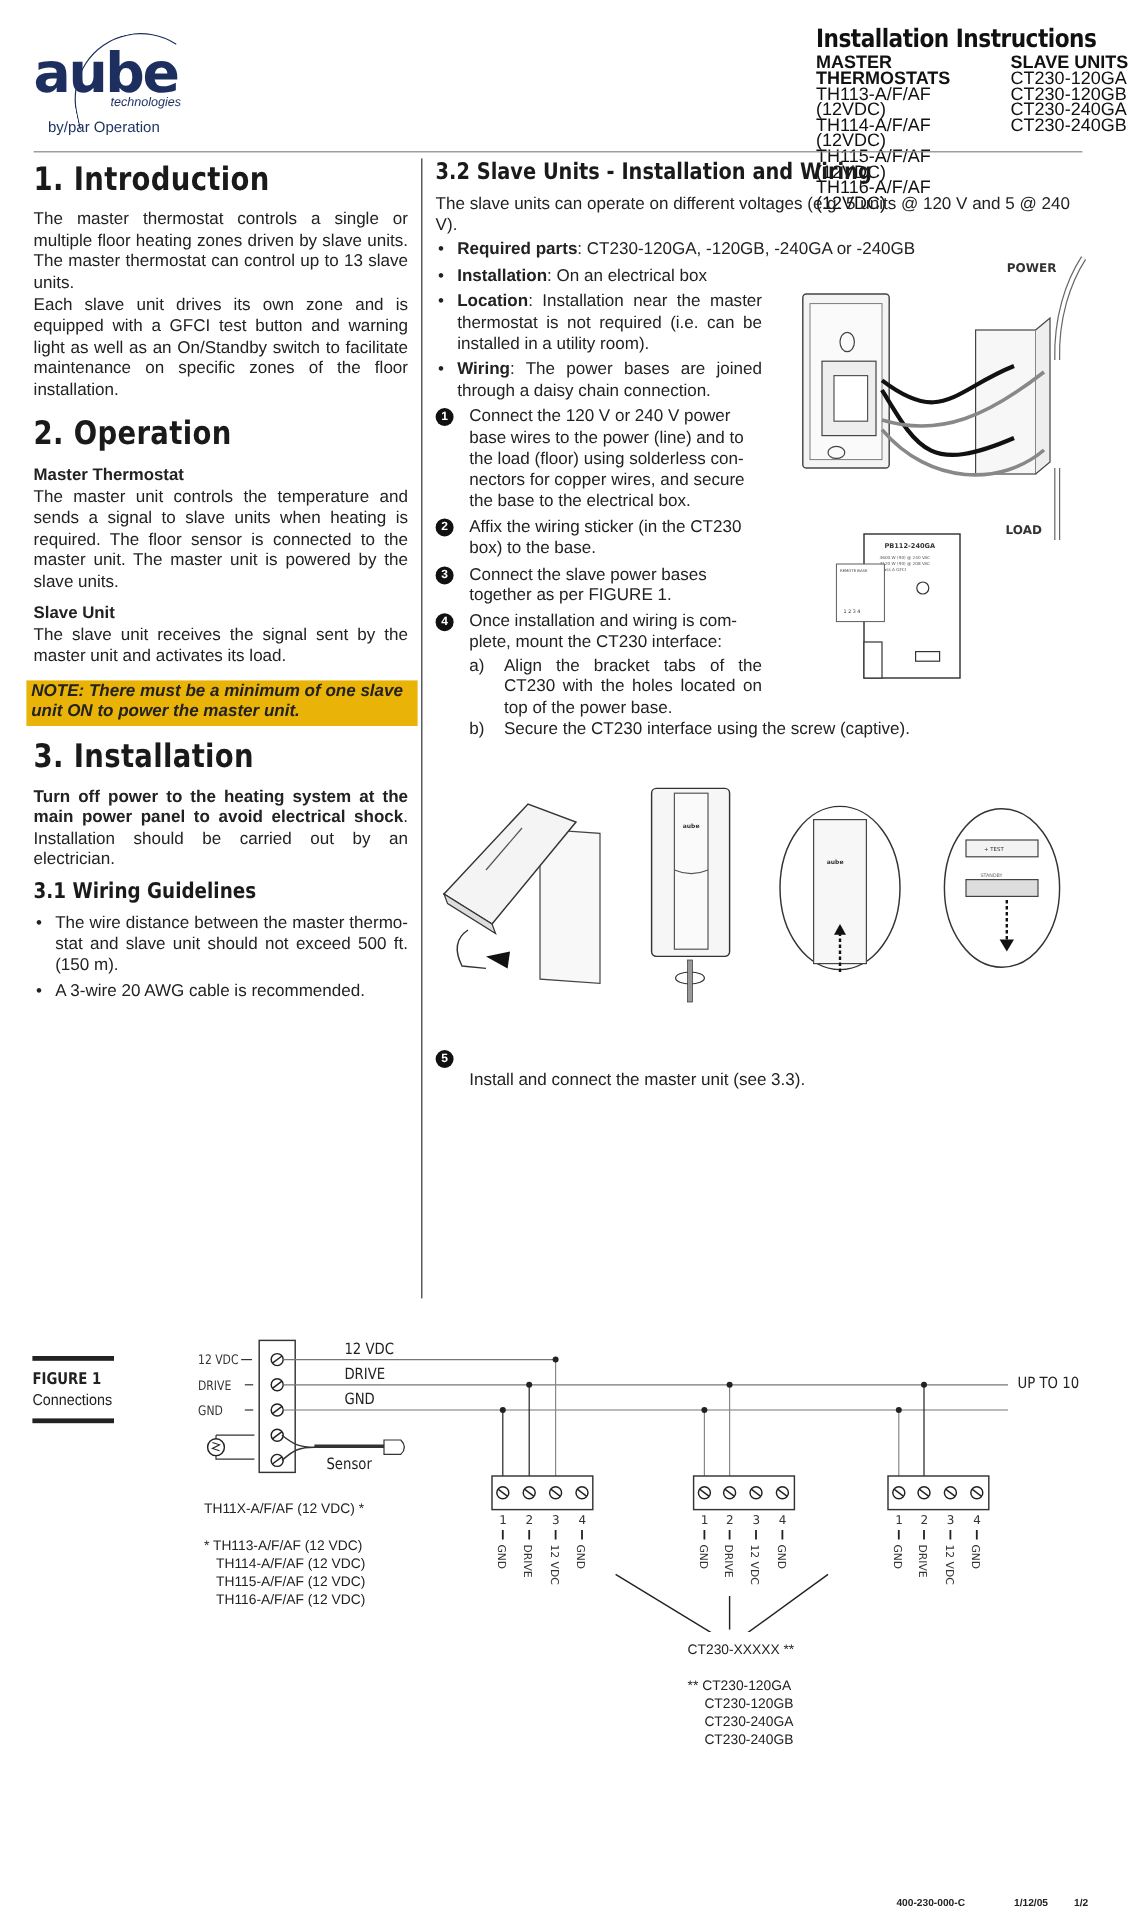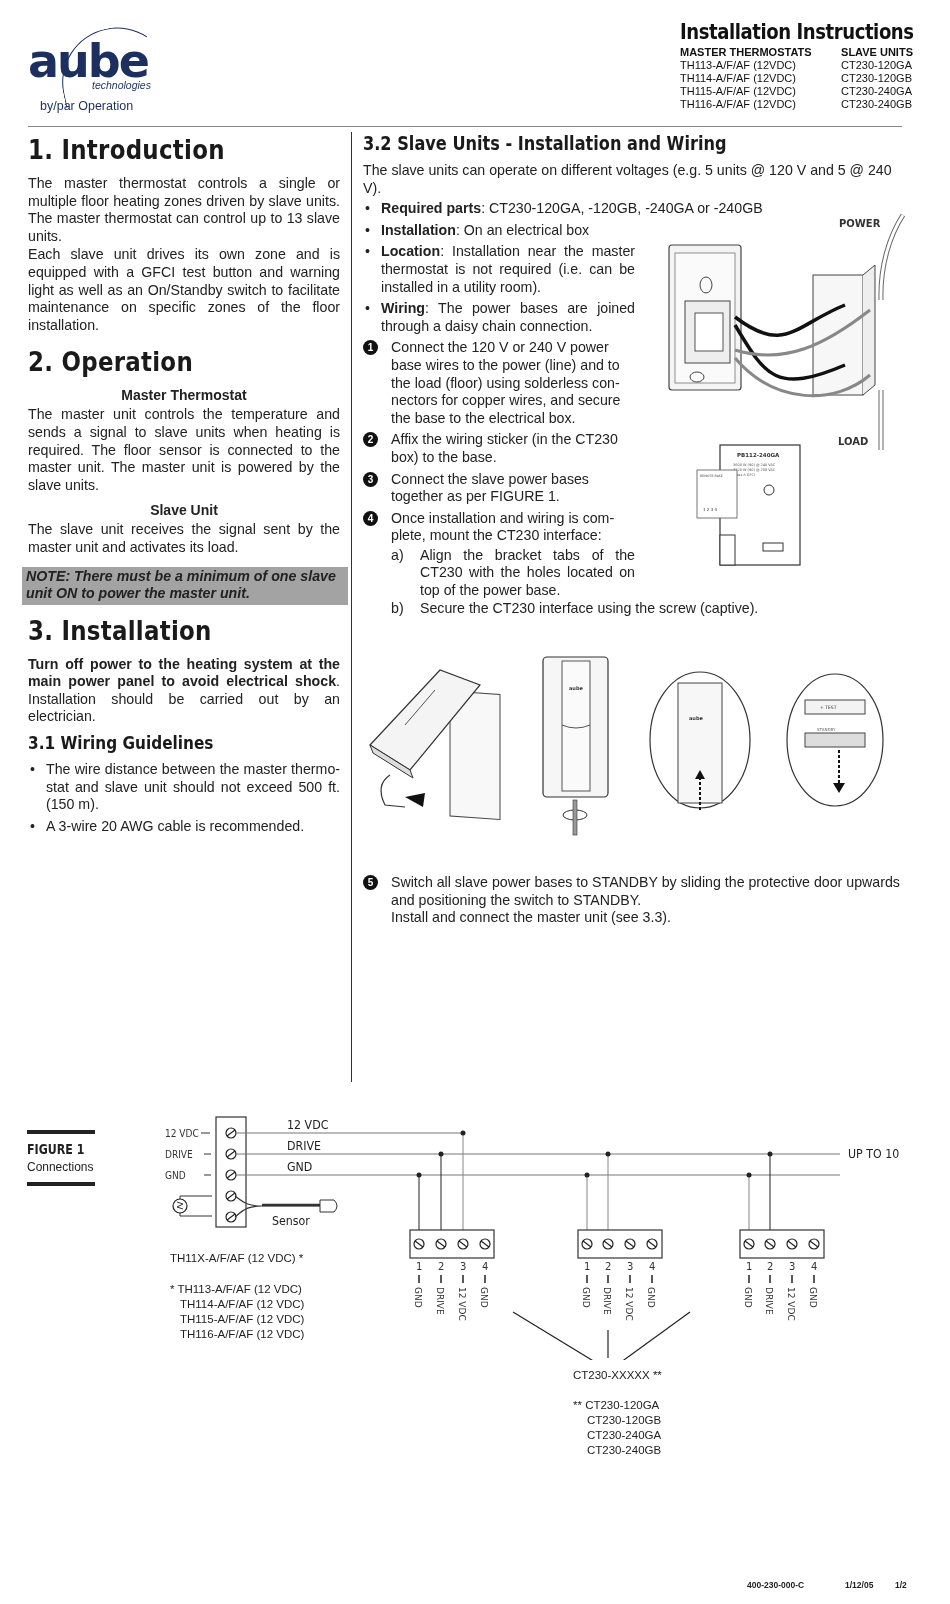--- a/index.html
+++ b/index.html
@@ -6,37 +6,37 @@
   html, body { width: 950px; height: 1604px; background: #fff; overflow: hidden; }
   body { position: relative; font-family: "Liberation Sans", sans-serif; color: #222; }
   .abs { position: absolute; }
 
   
   .logo-aube { left: 28px; top: 38px; font-family: "DejaVu Sans", sans-serif; font-weight: bold; font-size: 46px; color: #1c2f5e; letter-spacing: -2px; line-height: 1; }
   .logo-arc { left: 58px; top: 28px; width: 110px; height: 70px; border: 1.5px solid #1c2f5e; border-color: #1c2f5e transparent transparent #1c2f5e; border-radius: 60px 60px 0 0; transform: rotate(-12deg); }
   .logo-tech { left: 92px; top: 79px; font-size: 10.5px; font-style: italic; color: #1c2f5e; }
   .logo-by { left: 40px; top: 99px; font-size: 12.5px; color: #1c2f5e; }
   .hdr-title { left: 680px; top: 20px; font-family: "DejaVu Sans", sans-serif; font-weight: bold; font-size: 21px; color: #111; letter-spacing: -0.5px; transform: scaleX(0.86); transform-origin: left; white-space: nowrap; }
-  .hdr-table { left: 680px; top: 46px; font-size: 11px; line-height: 13px; color: #111; }
+  .hdr-table { left: 680px; top: 46px; font-size: 15px; line-height: 13px; color: #111; }
   .hdr-table .col { display: inline-block; vertical-align: top; }
   .hdr-table .col1 { width: 158px; }
   .hdr-table .h { font-weight: bold; }
   .hdr-rule { left: 28px; top: 126px; width: 874px; height: 1px; background: #888; }
 
   
   .col-left { left: 28px; top: 132px; width: 312px; }
   .col-divider { left: 351px; top: 132px; width: 1px; height: 950px; background: #333; }
   .col-right { left: 363px; top: 132px; width: 545px; }
 
   h1.sec { font-family: "DejaVu Sans", sans-serif; font-weight: bold; font-size: 27px; color: #1a1a1a; letter-spacing: 0.3px; transform: scaleX(0.85); transform-origin: left; white-space: nowrap; margin: 2px 0 10px 0; }
   h2.sub { font-family: "DejaVu Sans", sans-serif; font-weight: bold; font-size: 18px; color: #1a1a1a; transform: scaleX(0.85); transform-origin: left; white-space: nowrap; margin: 6px 0 8px 0; }
   p.body { font-size: 14.2px; line-height: 17.6px; text-align: justify; color: #222; }
   p.body + p.body { margin-top: 1px; }
-  .bhead { font-size: 14px; font-weight: bold; margin: 8px 0 3px 0; text-align: center; }
-  .note { background: #a3a3a3; font-weight: bold; font-style: italic; font-size: 14.2px; line-height: 17.6px; padding: 1px 6px 2px 4px; margin: 10px -8px 10px -6px; }
+  .bhead { font-size: 14px; font-weight: bold; margin: 8px 0 3px 0; }
+  .note { background: #eab308; font-weight: bold; font-style: italic; font-size: 14.2px; line-height: 17.6px; padding: 1px 6px 2px 4px; margin: 10px -8px 10px -6px; }
   .bullets { list-style: none; }
   .bullets li { position: relative; padding-left: 18px; font-size: 14.2px; line-height: 17.6px; margin-bottom: 4px; text-align: justify; }
   .bullets li::before { content: "•"; position: absolute; left: 2px; top: 0; }
   .sec-gap { height: 10px; }
 
   .steps { list-style: none; }
   .steps li { position: relative; padding-left: 28px; font-size: 14.2px; line-height: 17.6px; margin-bottom: 4px; }
   .step-num { position: absolute; left: 0; top: 1px; width: 15px; height: 15px; border-radius: 50%; background: #111; color: #fff; font-size: 10px; font-weight: bold; text-align: center; line-height: 15px; }
   .substeps { list-style: none; margin-top: 2px; }
   .substeps li { padding-left: 29px; position: relative; margin-bottom: 0; text-align: justify; }
@@ -195,21 +195,21 @@
     <text x="455" y="64" font-family="DejaVu Sans, sans-serif" font-size="4.5" fill="#333">+ TEST</text>
     <rect x="440" y="88" width="60" height="14" fill="#ddd" stroke="#444"></rect>
     <text x="452" y="86" font-family="DejaVu Sans, sans-serif" font-size="4" fill="#666">STANDBY</text>
     <path d="M474 105 L474 140" stroke="#111" stroke-width="2" stroke-dasharray="3 2"></path>
     <path d="M468 138 L474 148 L480 138 Z" fill="#111"></path>
   </g>
 </svg>
 
 <div class="abs" style="left:363px;top:874px;width:545px;">
   <ul class="steps">
-    <li><span class="step-num">5</span><span>Switch all slave power bases to STANDBY by sliding the protective door upwards and positioning the switch to STANDBY.</span><br><span>Install and connect the master unit (see 3.3).</span></li>
+    <li><span class="step-num">5</span><br><span>Install and connect the master unit (see 3.3).</span></li>
   </ul>
 </div>
 
 <div class="abs fig-bar" style="top:1130px;"></div>
 <div class="abs fig-title">FIGURE 1</div>
 <div class="abs fig-sub">Connections</div>
 <div class="abs fig-bar" style="top:1182px;"></div>
 
 <svg class="abs" style="left:0;top:1110px;" width="950" height="250" viewBox="0 1110 950 250">
 

